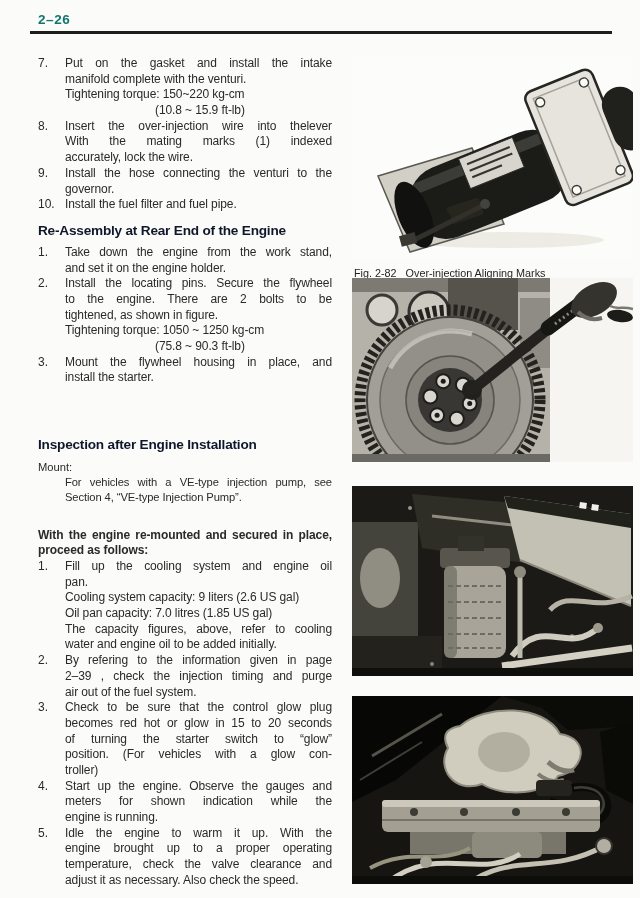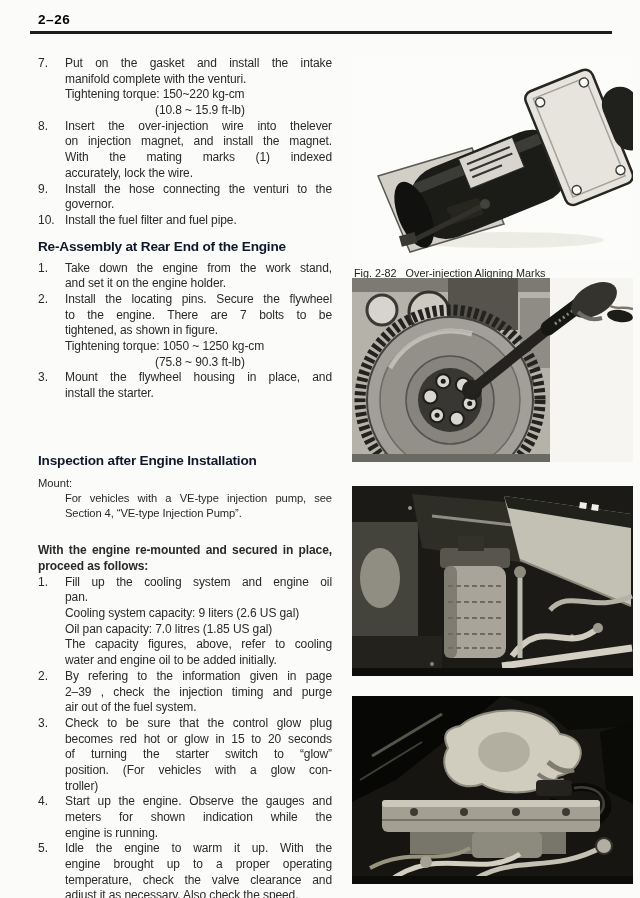--- a/index.html
+++ b/index.html
@@ -1,18 +1,18 @@
 <!DOCTYPE html>
 <html><head>
 <meta charset="utf-8">
 <style>
   html,body{margin:0;padding:0;}
   .page{position:relative;width:640px;height:898px;background:#fbfbf9;overflow:hidden;
         font-family:"Liberation Sans",sans-serif;color:#2a2a28;}
-  .pagenum{position:absolute;left:38px;top:12px;font-size:13.5px;font-weight:bold;letter-spacing:.6px;color:#000000;}
+  .pagenum{position:absolute;left:38px;top:12px;font-size:13.5px;font-weight:bold;letter-spacing:.6px;color:#0f766e;}
   .rule{position:absolute;left:30px;top:31px;width:582px;height:2.5px;background:#1d1d1b;}
   .colL{position:absolute;left:38px;top:56px;width:294px;}
   .step{display:flex;}
   .num{width:27px;flex:none;font-size:12px;line-height:15.7px;}
   .sbody{width:267px;flex:none;}
   .ln{font-size:12px;line-height:15.7px;height:15.7px;overflow:hidden;letter-spacing:-0.1px;}
   .ln.j{text-align:justify;text-align-last:justify;}
   .ln.ind{padding-left:90px;}
   .hd{font-size:13.6px;font-weight:bold;line-height:16px;letter-spacing:-0.2px;color:#0f172a;}
   .h-re{margin:10px 0 6px 0;}
@@ -43,21 +43,20 @@
         <div class="ln">manifold complete with the venturi.</div>
         <div class="ln">Tightening torque: 150~220 kg-cm</div>
         <div class="ln ind">(10.8 ~ 15.9 ft-lb)</div>
       </div>
     </div>
 
     <div class="step">
       <div class="num">8.</div>
       <div class="sbody">
         <div class="ln j">Insert the over-injection wire into thelever</div>
-        <div class="ln j">on injection magnet, and install the magnet.</div>
         <div class="ln j">With the mating marks (1) indexed</div>
         <div class="ln">accurately, lock the wire.</div>
       </div>
     </div>
 
     <div class="step">
       <div class="num">9.</div>
       <div class="sbody">
         <div class="ln j">Install the hose connecting the venturi to the</div>
         <div class="ln">governor.</div>
@@ -78,21 +77,21 @@
       <div class="sbody">
         <div class="ln j">Take down the engine from the work stand,</div>
         <div class="ln">and set it on the engine holder.</div>
       </div>
     </div>
 
     <div class="step">
       <div class="num">2.</div>
       <div class="sbody">
         <div class="ln j">Install the locating pins. Secure the flywheel</div>
-        <div class="ln j">to the engine. There are 7 bolts to be</div>
+        <div class="ln j">to the engine. There are 2 bolts to be</div>
         <div class="ln">tightened, as shown in figure.</div>
         <div class="ln">Tightening torque: 1050 ~ 1250 kg-cm</div>
         <div class="ln ind">(75.8 ~ 90.3 ft-lb)</div>
       </div>
     </div>
 
     <div class="step">
       <div class="num">3.</div>
       <div class="sbody">
         <div class="ln j">Mount the flywheel housing in place, and</div>

